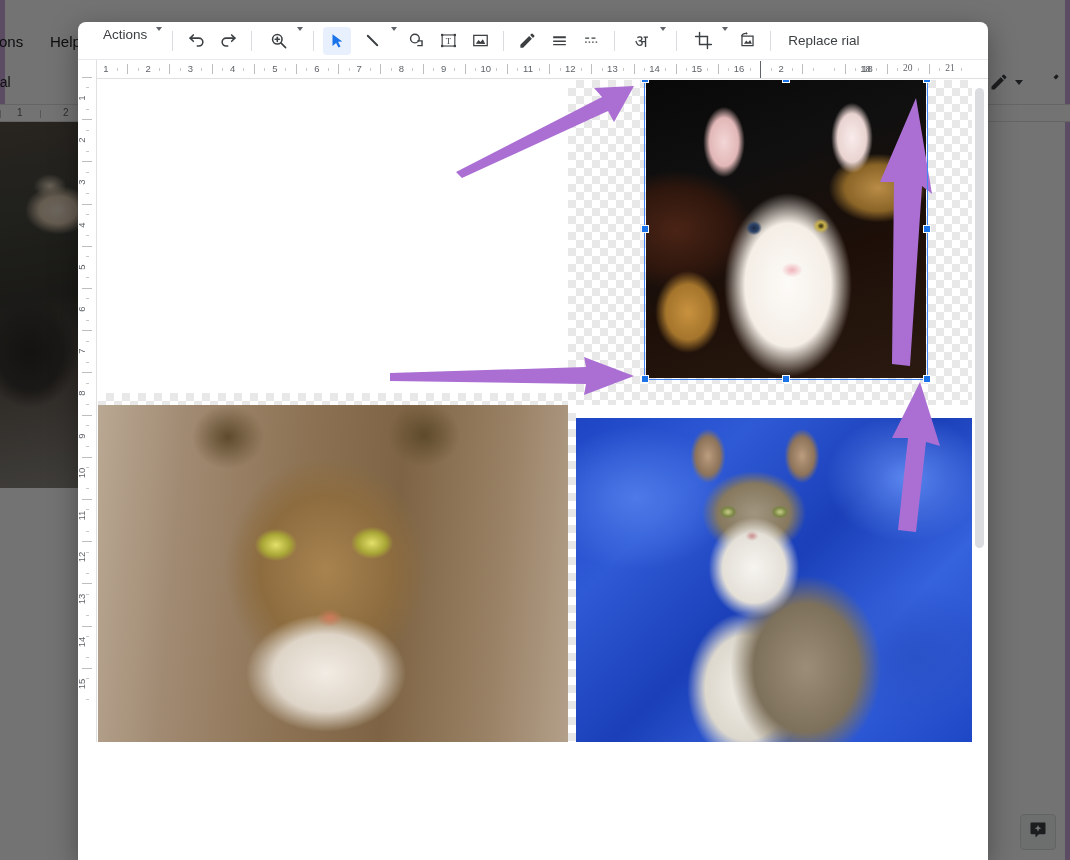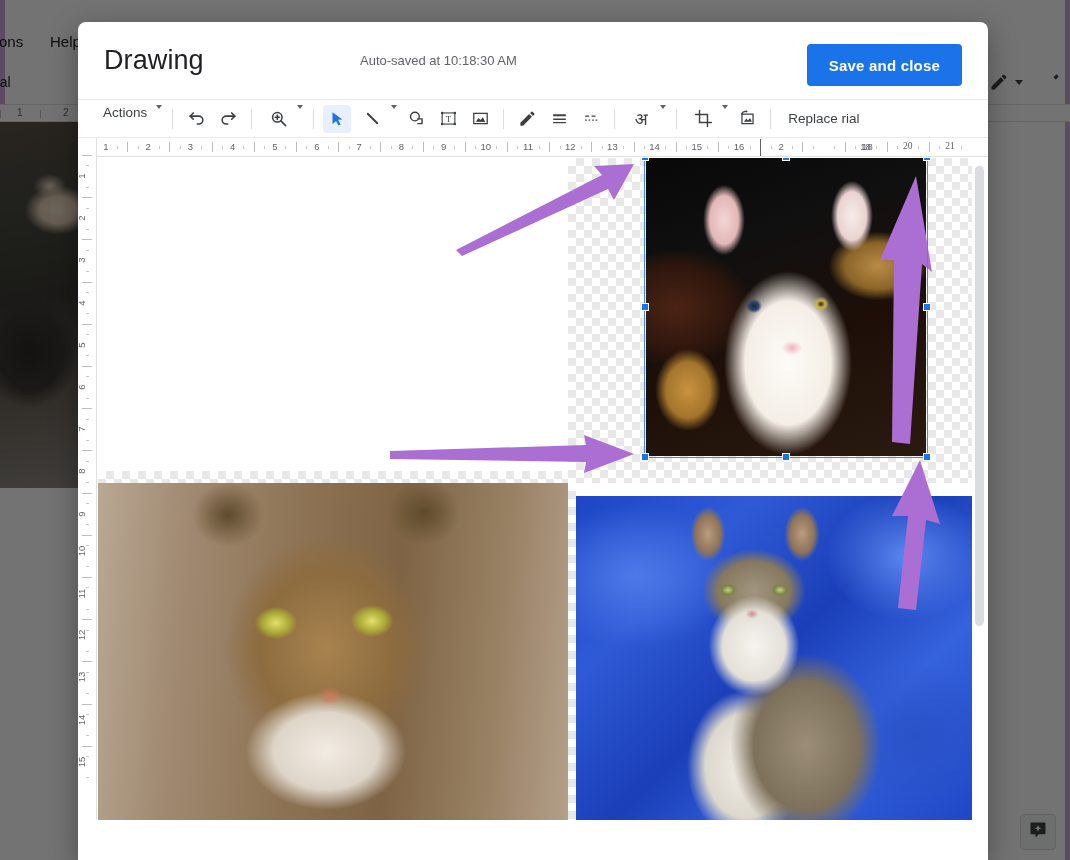--- a/index.html
+++ b/index.html
@@ -351,25 +351,20 @@
         <path d="M12 6l1.2 2.8L16 10l-2.8 1.2L12 14l-1.2-2.8L8 10l2.8-1.2L12 6z" fill="#ffffff"></path>
       </svg>
     </span>
   </div>
 </div>
 
 <div id="scrim"></div>
 
 <div id="drawing-dialog">
 
-  <div id="dialog-header">
-    <div id="dialog-title">Drawing</div>
-    <div id="autosave-status">Auto-saved at 10:18:30 AM</div>
-    <button id="save-close-btn">Save and close</button>
-  </div>
 
   <div id="dialog-toolbar">
 
     <div class="tb-group">
       <span class="tb-text">Actions</span>
       <span class="tb-caret"></span>
     </div>
 
     <div class="tb-sep"></div>
 

